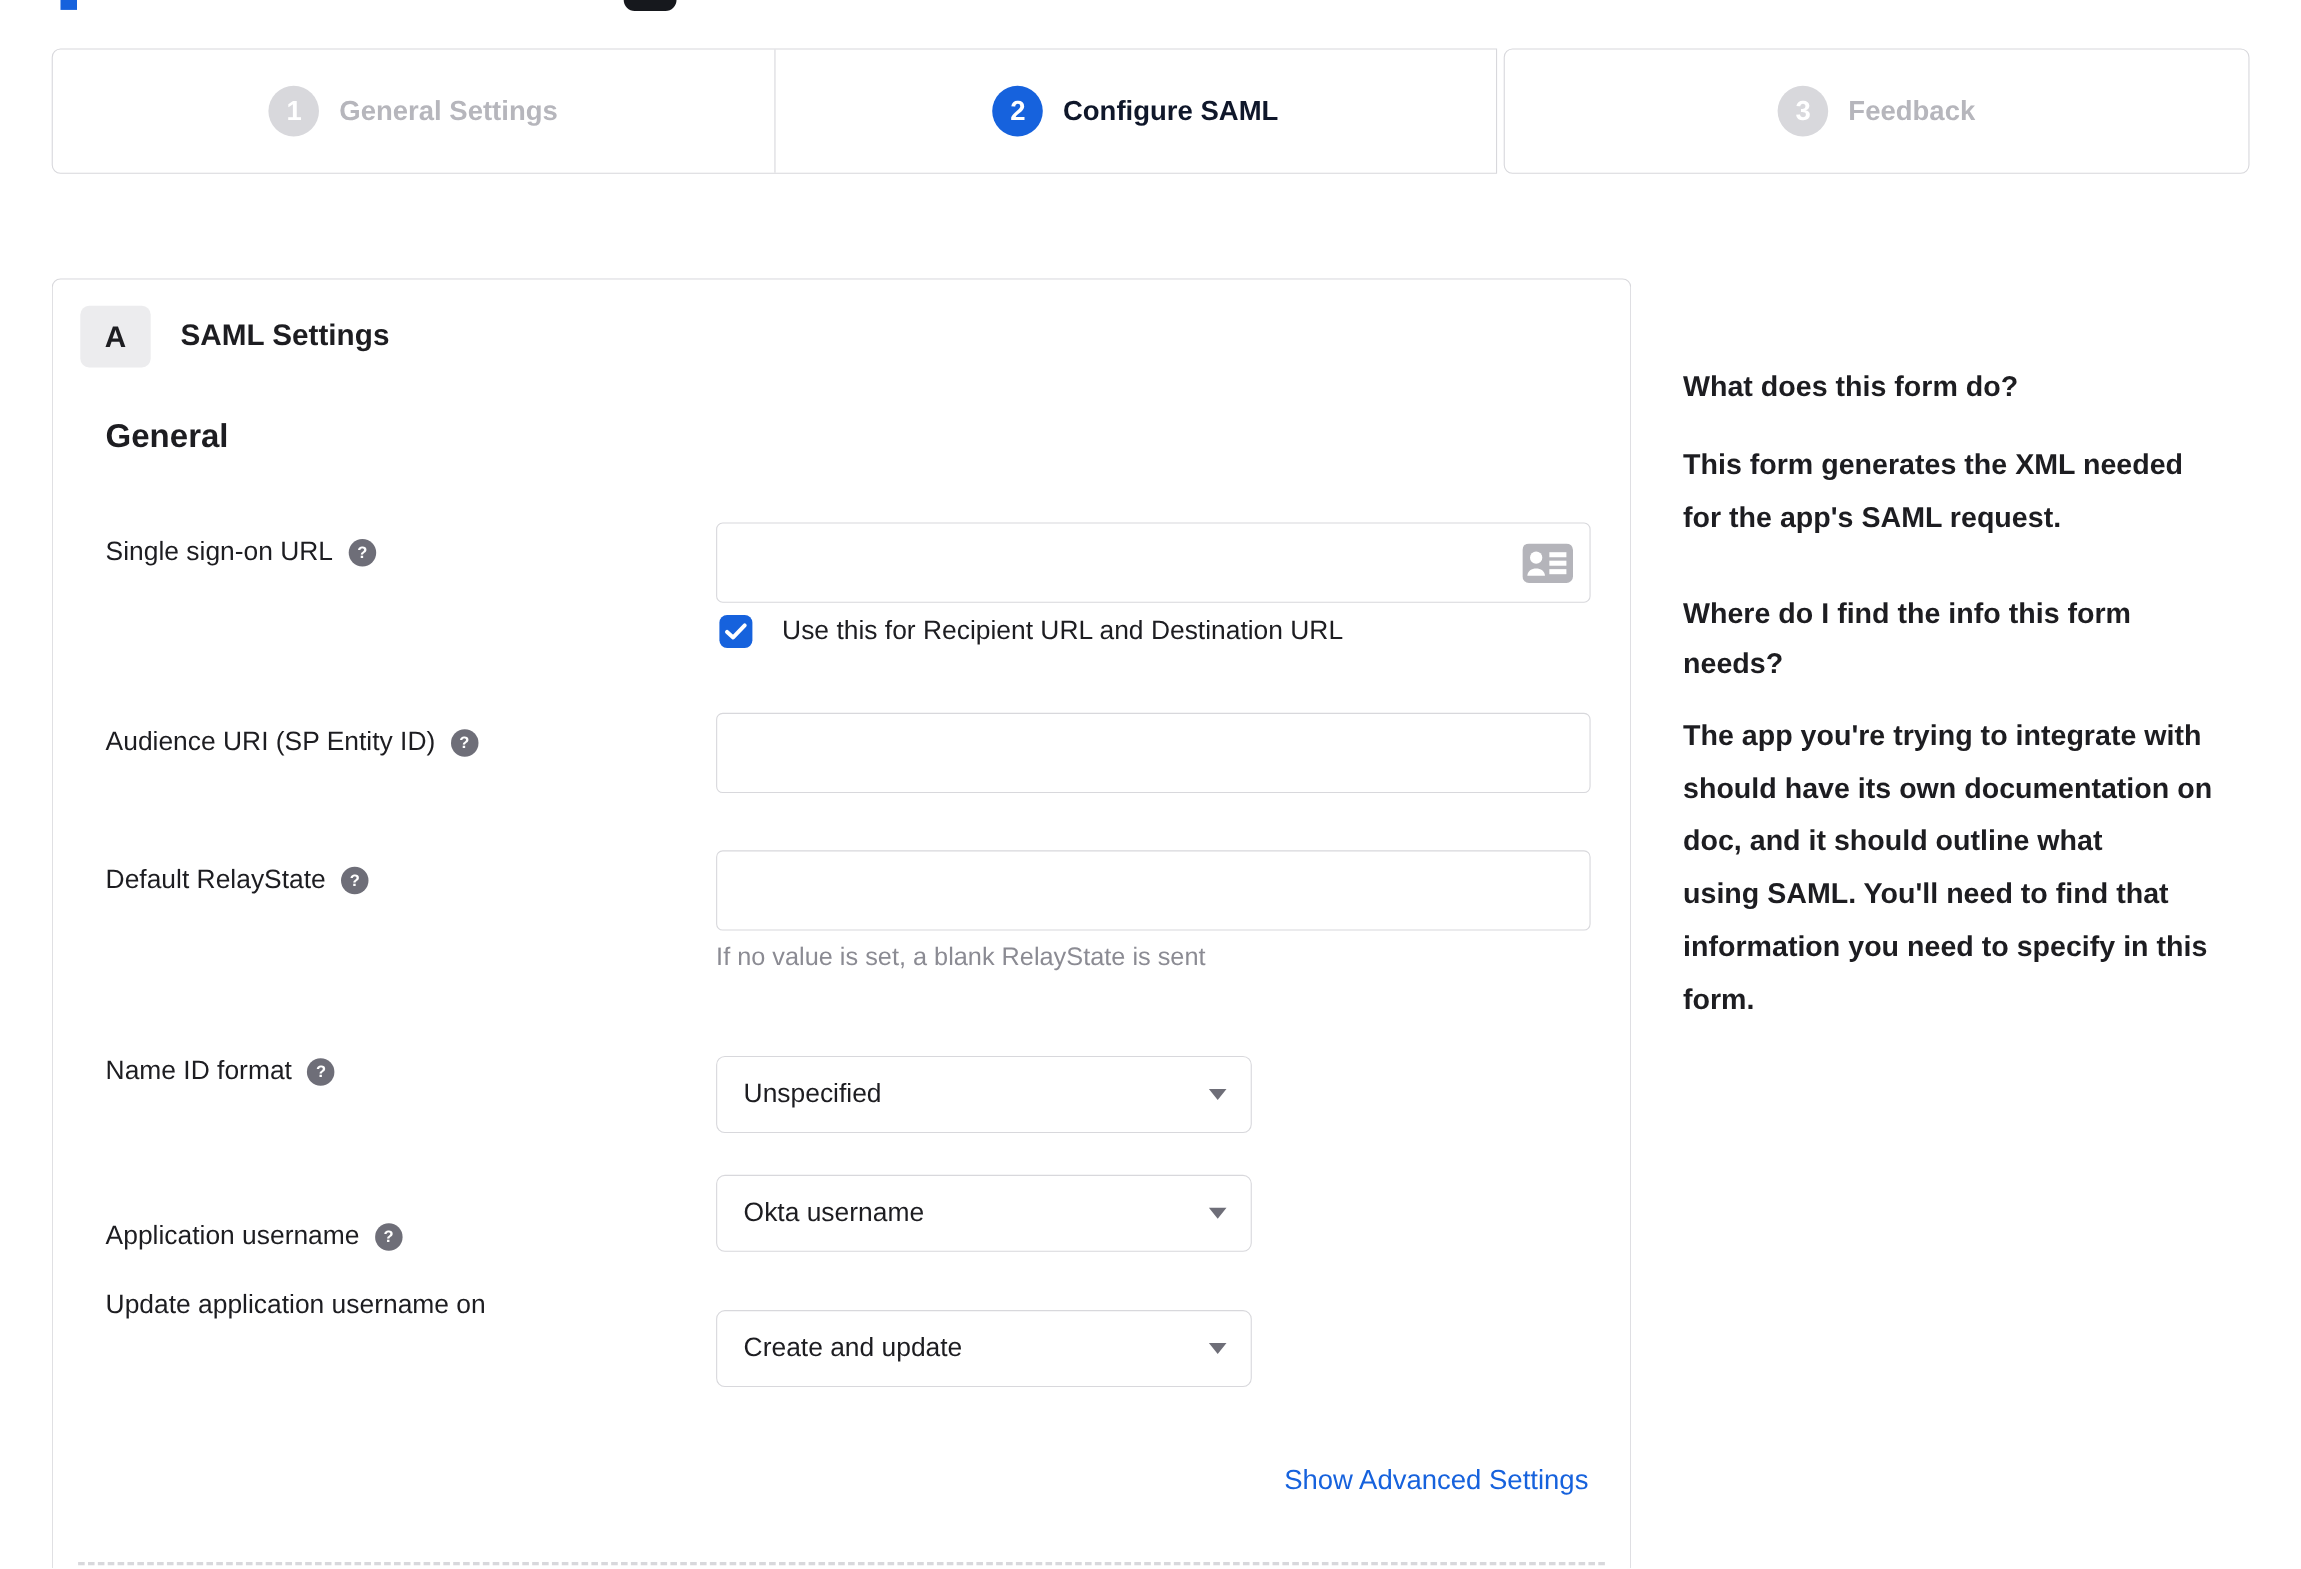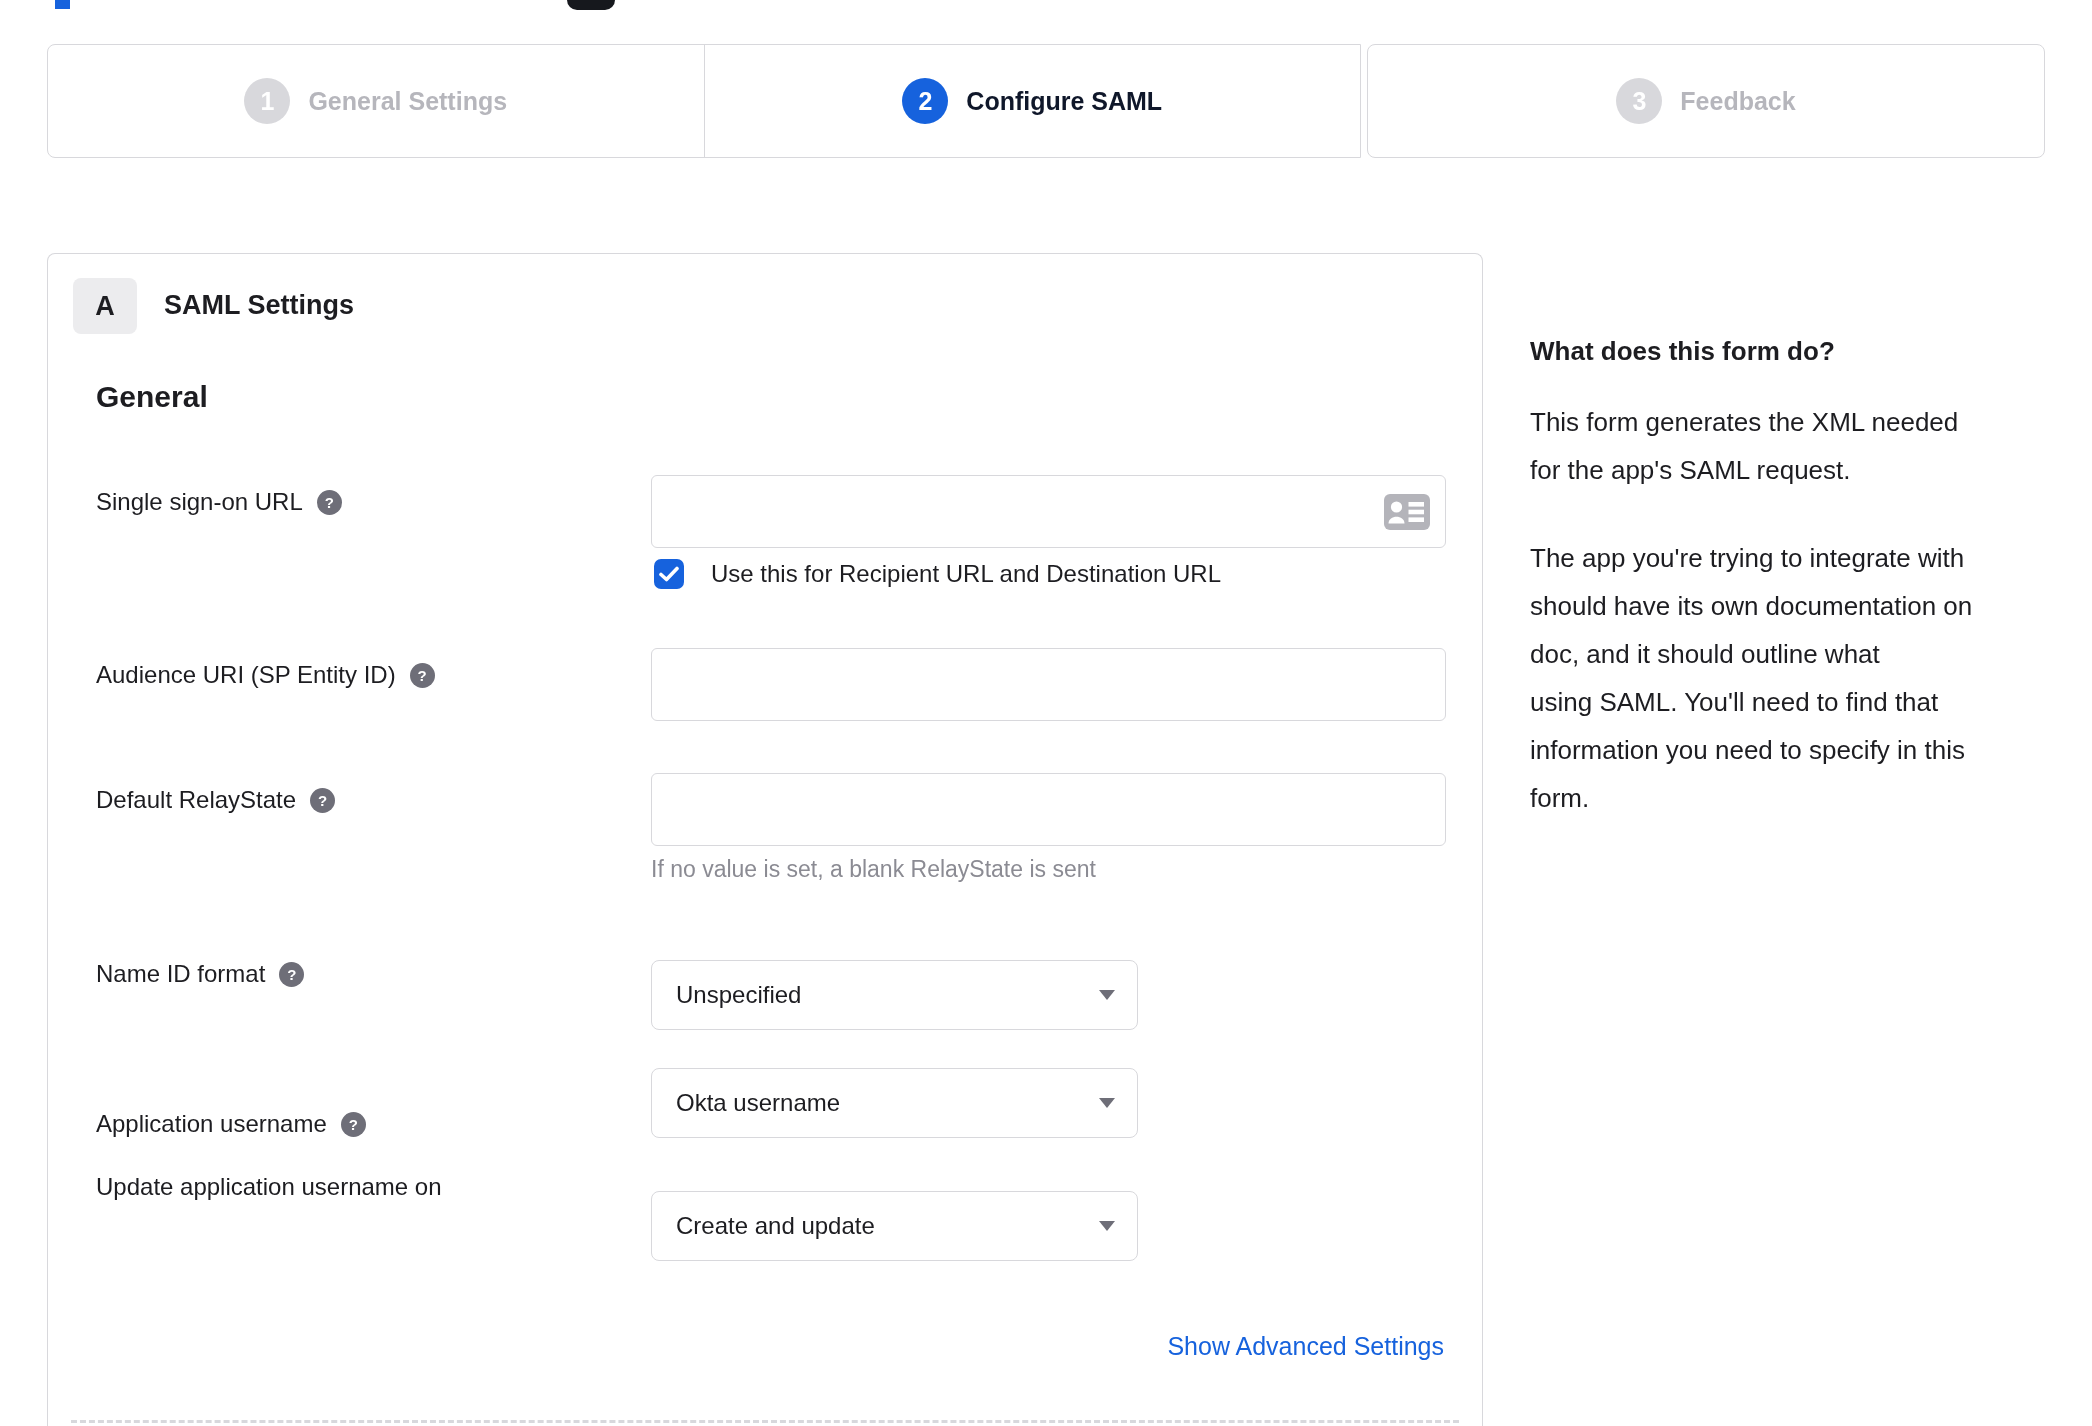--- a/index.html
+++ b/index.html
@@ -50,21 +50,21 @@
     border-radius:8px;background:#fff;display:flex;align-items:center;padding:0 24px;font-size:24px;cursor:pointer;}
   .caret{position:absolute;right:22px;top:50%;transform:translateY(-50%);width:0;height:0;
     border-left:8px solid transparent;border-right:8px solid transparent;border-top:10px solid #6e6e78;}
 
   .adv-link{position:absolute;right:38px;top:1078px;font-size:25px;font-weight:500;color:#1662dd;cursor:pointer;text-decoration:none;}
   .dash-divider{position:absolute;left:23px;right:23px;top:1166px;border-top:3px dashed #d8d8dc;}
 
   
   .sidebar{position:absolute;left:1530px;top:328px;width:545px;}
   .sb-h{font-size:26px;font-weight:bold;line-height:46px;margin:0 0 24px 0;}
-  .sb-p{margin:0 0 40px 0;}
+  .sb-p{margin:0 0 40px 0;font-weight:bold;}
   .sb-line{font-size:26px;line-height:48px;}
 </style>
 </head>
 <body>
 
 <div class="canvas">
 
   <div class="remnant-blue"></div>
   <div class="remnant-dark"></div>
 
@@ -155,20 +155,24 @@
 
     <div class="dash-divider"></div>
   </div>
 
   <div class="sidebar">
     <div class="sb-h">What does this form do?</div>
     <div class="sb-p">
       <div class="sb-line">This form generates the XML needed</div>
       <div class="sb-line">for the app's SAML request.</div>
     </div>
+    <div class="sb-h" style="margin-bottom:18px;">
+      <div>Where do I find the info this form</div>
+      <div>needs?</div>
+    </div>
     <div class="sb-p">
       <div class="sb-line">The app you're trying to integrate with</div>
       <div class="sb-line">should have its own documentation on</div>
       <div class="sb-line">doc, and it should outline what</div>
       <div class="sb-line">using SAML. You'll need to find that</div>
       <div class="sb-line">information you need to specify in this</div>
       <div class="sb-line">form.</div>
     </div>
   </div>
 

